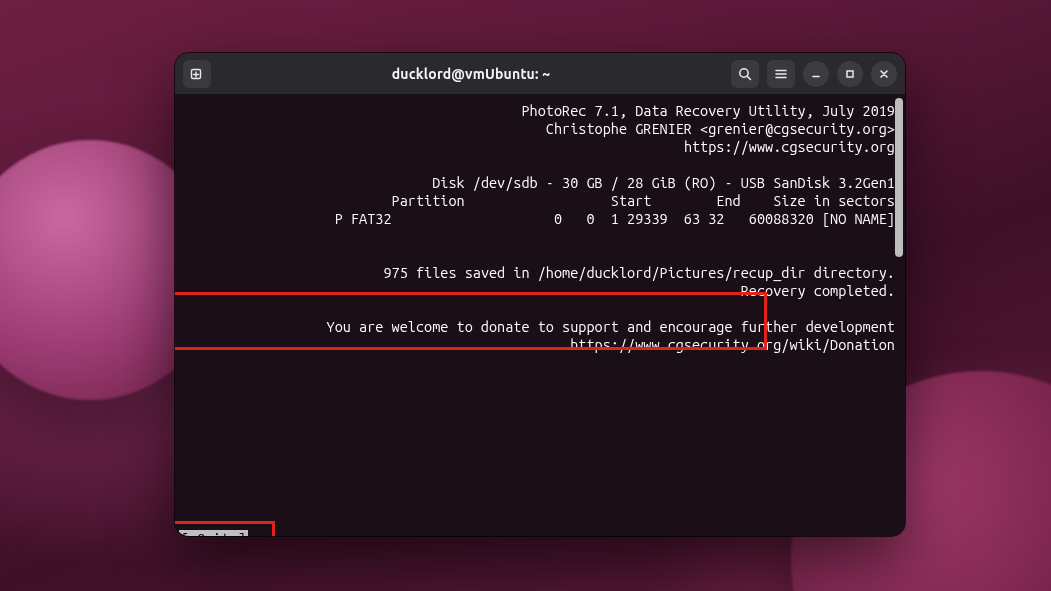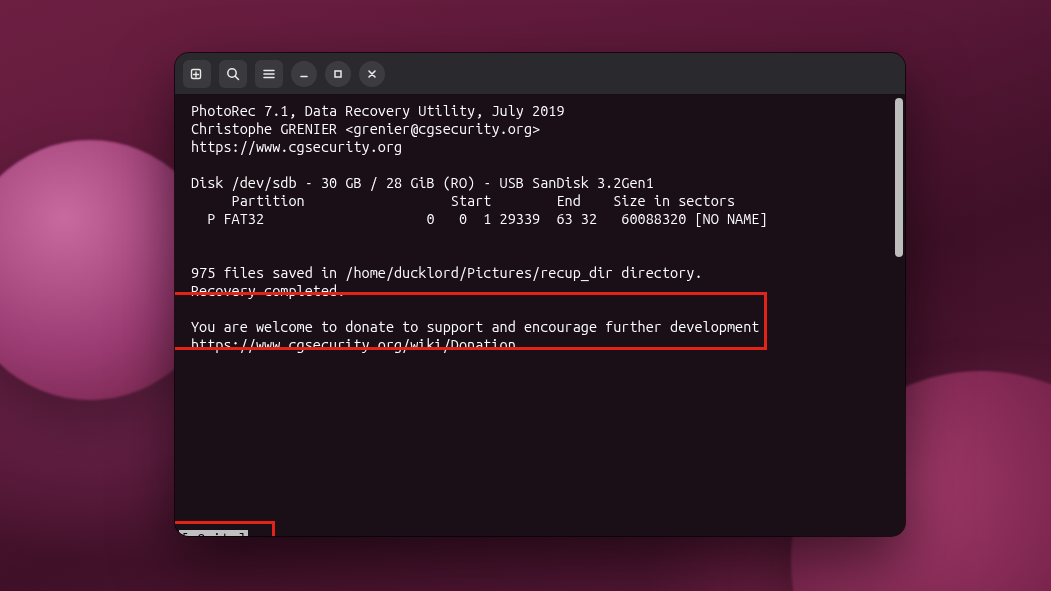--- a/index.html
+++ b/index.html
@@ -64,20 +64,21 @@
     padding: 8px 0 8px 0;
   }
   .term pre {
     font-family: "Ubuntu Mono","DejaVu Sans Mono","Menlo",monospace;
     font-size: 14.5px;
     line-height: 18px;
     color: #ffffff;
     white-space: pre;
     padding: 0 10px 0 16px;
     letter-spacing: 0;
+    text-align: right;
   }
   .scroll-thumb {
     position:absolute; right:2px; top:4px; width:8px; height:36%;
     background:#bdbdbd; border-radius:4px;
   }
 
   .hi-box {
     position:absolute;
     border: 3px solid #E2231A;
     pointer-events: none;
@@ -106,20 +107,21 @@
   <div class="titlebar">
     <div class="tb-left">
       <div class="tb-btn" title="New Tab">
         <svg width="16" height="16" viewBox="0 0 16 16">
           <rect x="2.5" y="3.5" width="9" height="9" rx="1.5" fill="none" stroke="#eaeaea" stroke-width="1.4"></rect>
           <path d="M7 6v5M4.5 8.5h5" stroke="#eaeaea" stroke-width="1.4" stroke-linecap="round"></path>
         </svg>
       </div>
     </div>
 
+    <div class="tb-center">ducklord@vmUbuntu: ~</div>
 
     <div class="tb-right">
       <div class="tb-btn" title="Search">
         <svg width="16" height="16" viewBox="0 0 16 16">
           <circle cx="7" cy="7" r="4.2" fill="none" stroke="#eaeaea" stroke-width="1.5"></circle>
           <line x1="10.2" y1="10.2" x2="13.5" y2="13.5" stroke="#eaeaea" stroke-width="1.5" stroke-linecap="round"></line>
         </svg>
       </div>
       <div class="tb-btn" title="Menu">
         <svg width="16" height="16" viewBox="0 0 16 16">

